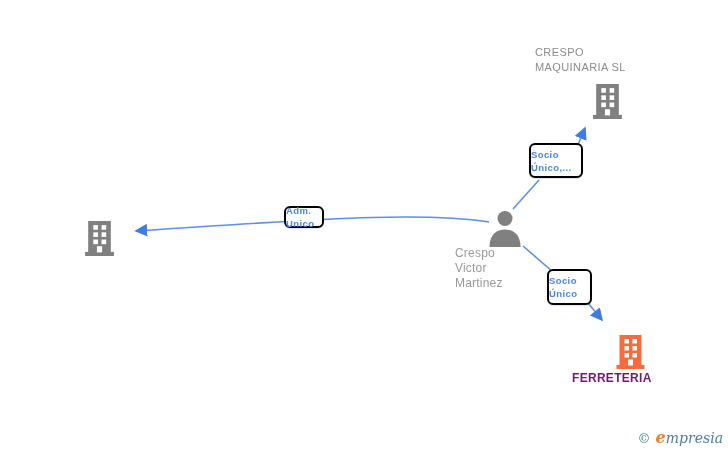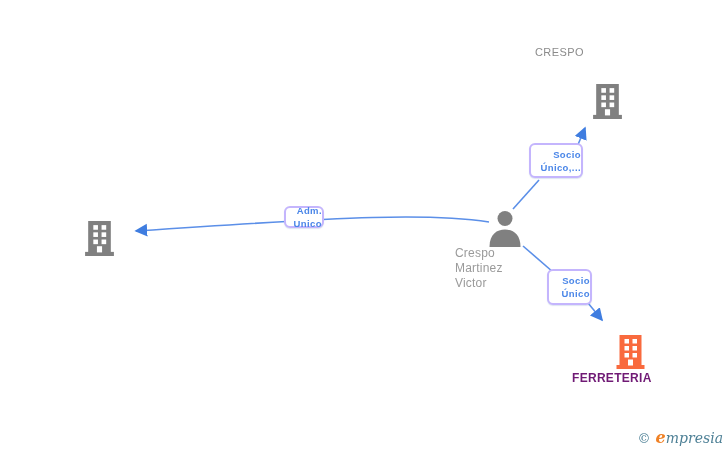--- a/index.html
+++ b/index.html
@@ -10,22 +10,22 @@
   #edges{position:absolute;left:0;top:0;z-index:1;}
   .node-label{
     position:absolute;color:#8b8b8b;font-size:11px;
     line-height:15px;letter-spacing:.4px;z-index:3;cursor:pointer;
   }
   .node-label div{white-space:nowrap;}
   .person-label{color:#9a9a9a;font-size:12px;letter-spacing:.2px;}
   .bold-label{color:#701a75;font-weight:bold;font-size:12px;letter-spacing:.3px;word-spacing:3px;}
   .icon{position:absolute;z-index:3;cursor:pointer;}
   .edge-box{
-    position:absolute;z-index:4;background:#ffffff;border:2px solid #c4b5fd;
-    border-radius:6px;display:flex;flex-direction:column;align-items:flex-end;
+    position:absolute;z-index:4;background:#ffffff;border:2px solid #000000;
+    border-radius:6px;display:flex;flex-direction:column;align-items:flex-start;
     justify-content:center;color:#4a86e8;font-size:9.5px;font-weight:bold;
     letter-spacing:.4px;line-height:13px;box-sizing:border-box;cursor:pointer;
     box-shadow:0 1px 1px rgba(120,150,200,.25);
   }
   #brand{
     position:absolute;right:5px;bottom:3px;z-index:5;
     font-family:"DejaVu Serif", serif;font-style:italic;cursor:pointer;
     white-space:nowrap;
     margin-left:40px;
   }
@@ -46,41 +46,42 @@
     </defs>
     <path d="M489,222 C430,213 355,216 136,231" fill="none" stroke="#5b8fe8" stroke-width="1.6" marker-end="url(#arr)"></path>
     <path d="M513,209 L539,180" fill="none" stroke="#5b8fe8" stroke-width="1.6"></path>
     <path d="M577,147 L585,128" fill="none" stroke="#5b8fe8" stroke-width="1.6" marker-end="url(#arr)"></path>
     <path d="M523,246 L553,272" fill="none" stroke="#5b8fe8" stroke-width="1.6"></path>
     <path d="M588,303 L602,320" fill="none" stroke="#5b8fe8" stroke-width="1.6" marker-end="url(#arr)"></path>
   </svg>
 
   <div class="node-label" style="left:535px;top:45px;width:140px;">
     <div>CRESPO</div>
+    <div>MAQUINARIA SL</div>
   </div>
   <svg class="icon" style="left:592px;top:84px;" width="31" height="35" viewBox="0 0 30 34">
     <rect x="4" y="0" width="22" height="31" fill="#808080"></rect>
     <rect x="1" y="30" width="28" height="4" fill="#808080"></rect>
     <rect x="9" y="4" width="4.5" height="4.5" fill="#fff"></rect>
     <rect x="17" y="4" width="4.5" height="4.5" fill="#fff"></rect>
     <rect x="9" y="11" width="4.5" height="4.5" fill="#fff"></rect>
     <rect x="17" y="11" width="4.5" height="4.5" fill="#fff"></rect>
     <rect x="9" y="18" width="4.5" height="4.5" fill="#fff"></rect>
     <rect x="17" y="18" width="4.5" height="4.5" fill="#fff"></rect>
     <rect x="12.5" y="24.5" width="5" height="6" fill="#fff"></rect>
   </svg>
 
   <svg class="icon" style="left:486px;top:210px;" width="38" height="38" viewBox="0 0 36 38">
     <circle cx="18" cy="8.5" r="7.5" fill="#808080"></circle>
     <path d="M2.5,37 C2.5,24 10,19.5 18,19.5 C26,19.5 33.5,24 33.5,37 Z" fill="#808080"></path>
   </svg>
   <div class="node-label person-label" style="left:455px;top:246px;width:100px;">
     <div>Crespo</div>
+    <div>Victor</div>
     <div>Martinez</div>
-    <div>Victor</div>
   </div>
 
   <svg class="icon" style="left:84px;top:221px;" width="31" height="35" viewBox="0 0 30 34">
     <rect x="4" y="0" width="22" height="31" fill="#808080"></rect>
     <rect x="1" y="30" width="28" height="4" fill="#808080"></rect>
     <rect x="9" y="4" width="4.5" height="4.5" fill="#fff"></rect>
     <rect x="17" y="4" width="4.5" height="4.5" fill="#fff"></rect>
     <rect x="9" y="11" width="4.5" height="4.5" fill="#fff"></rect>
     <rect x="17" y="11" width="4.5" height="4.5" fill="#fff"></rect>
     <rect x="9" y="18" width="4.5" height="4.5" fill="#fff"></rect>

